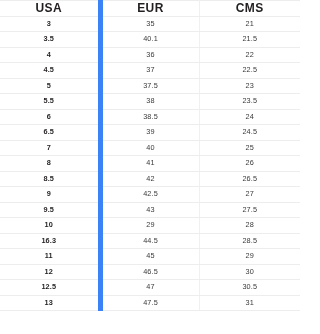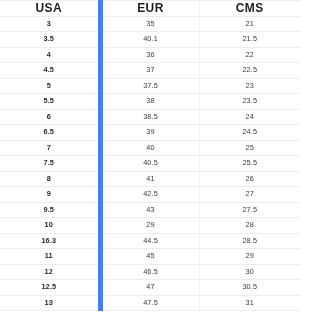--- a/index.html
+++ b/index.html
@@ -114,28 +114,28 @@
         <td class="usa-cell">6.5</td>
         <td class="divider">39</td>
         <td>24.5</td>
       </tr>
       <tr>
         <td class="usa-cell">7</td>
         <td class="divider">40</td>
         <td>25</td>
       </tr>
       <tr>
-        <td class="usa-cell">7.5</td>
-        <td class="divider">40.5</td>
-        <td>25.5</td>
-      </tr>
-      <tr>
         <td class="usa-cell">8</td>
         <td class="divider">41</td>
         <td>26</td>
+      </tr>
+      <tr>
+        <td class="usa-cell">8.5</td>
+        <td class="divider">42</td>
+        <td>26.5</td>
       </tr>
       <tr>
         <td class="usa-cell">9</td>
         <td class="divider">42.5</td>
         <td>27</td>
       </tr>
       <tr>
         <td class="usa-cell">9.5</td>
         <td class="divider">43</td>
         <td>27.5</td>

